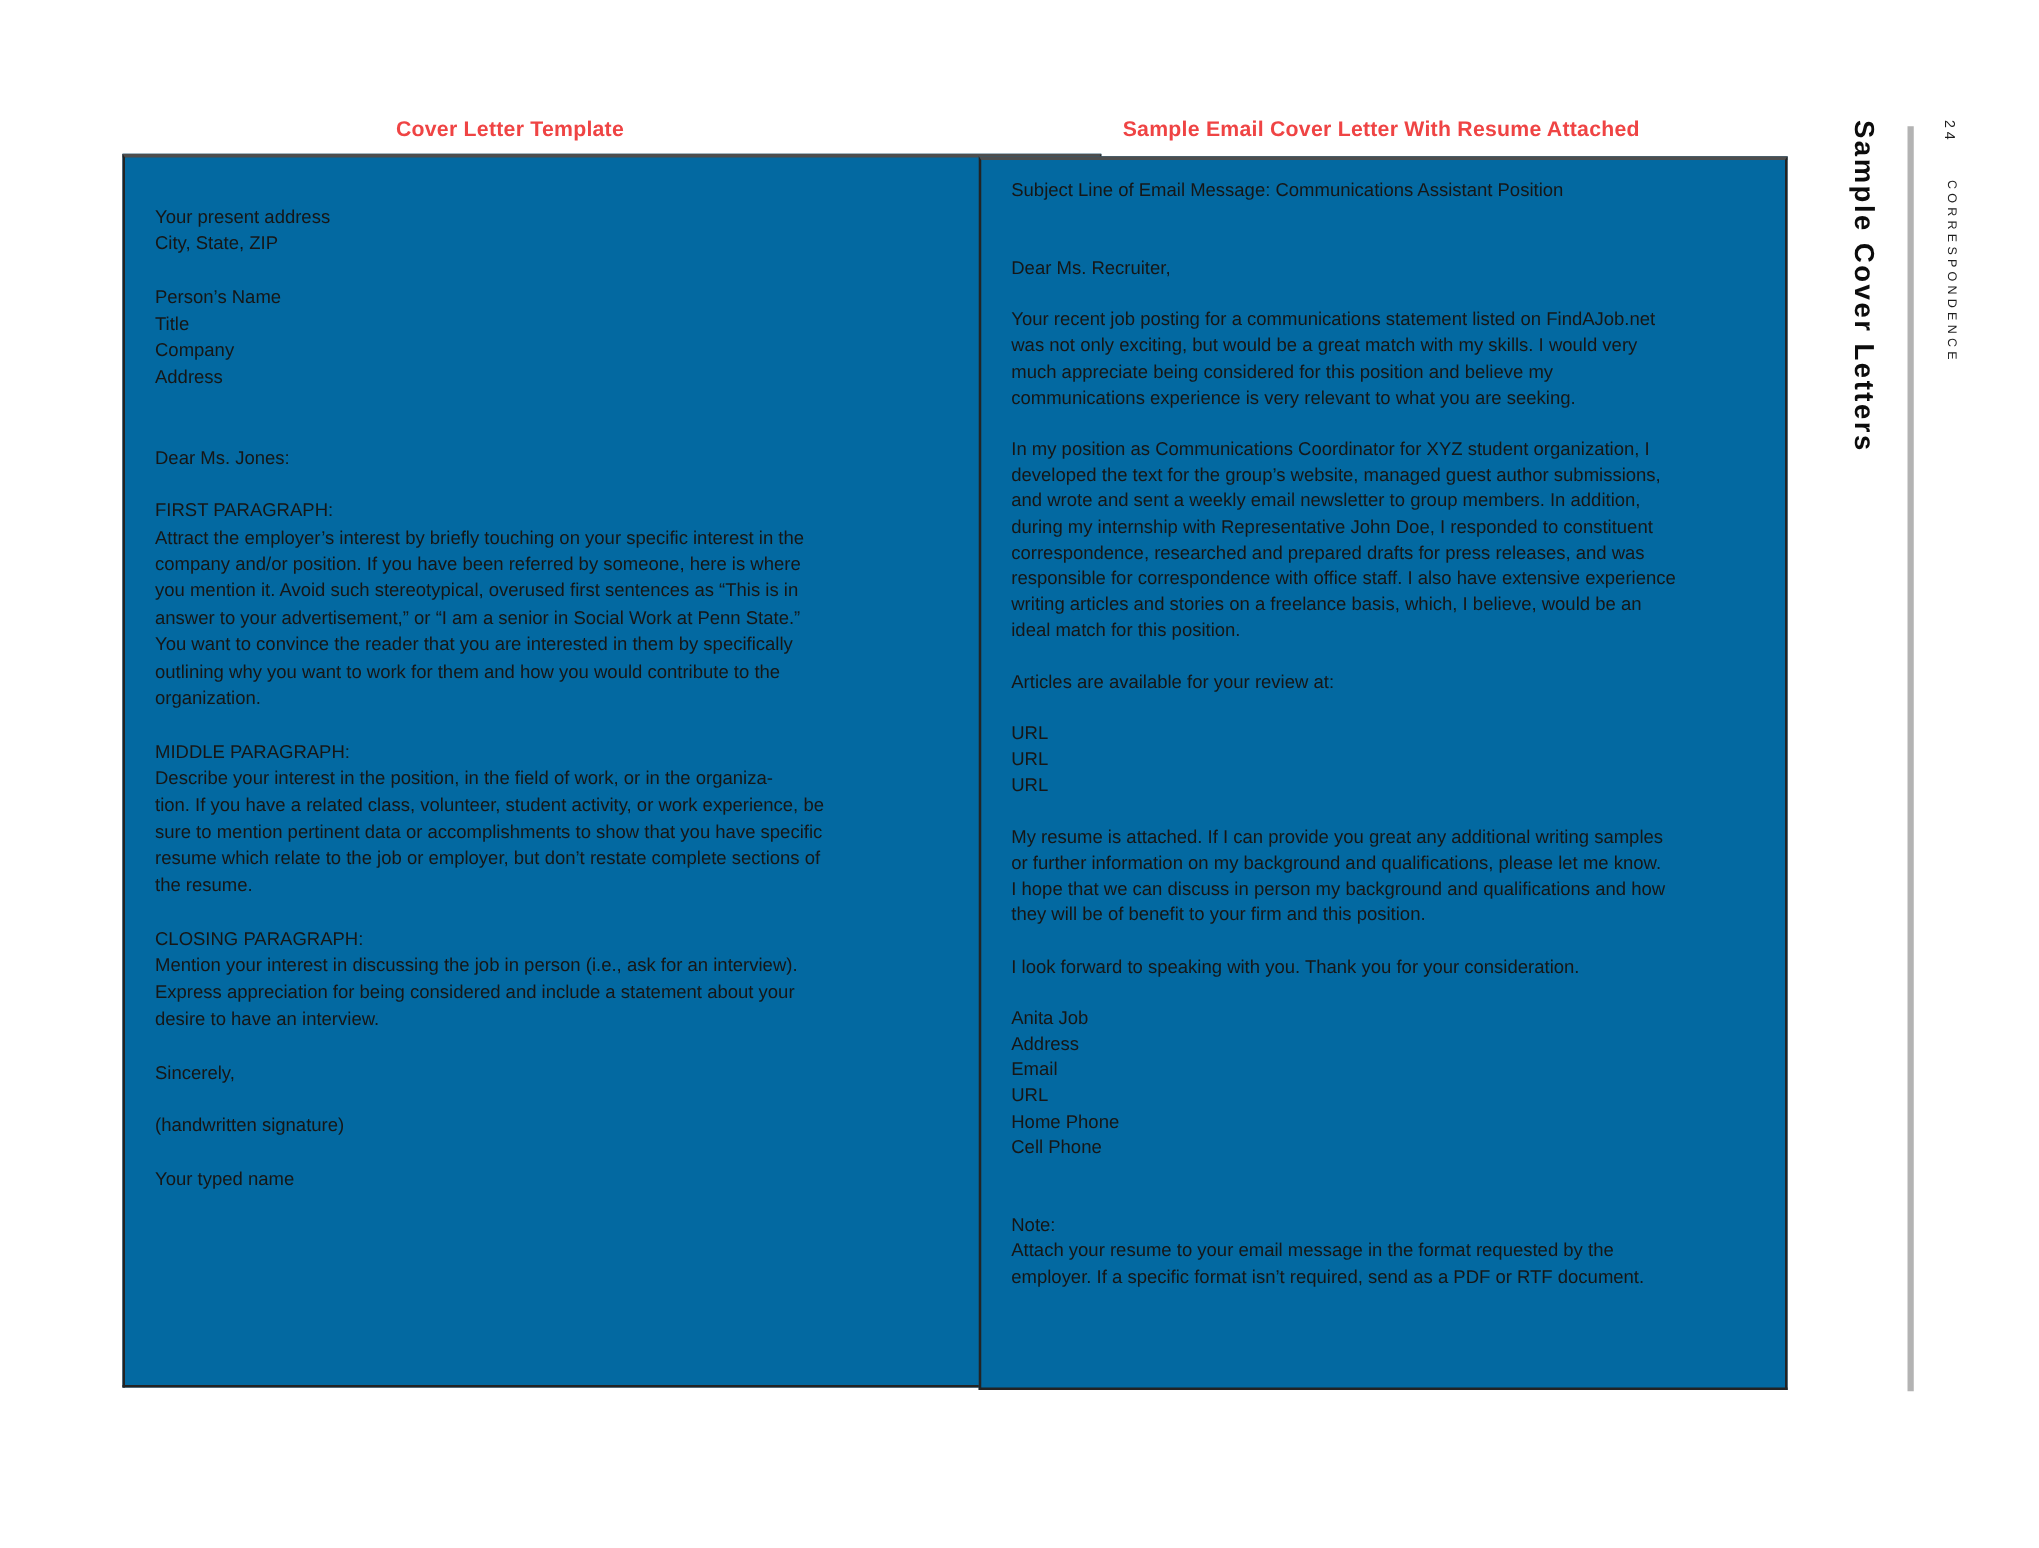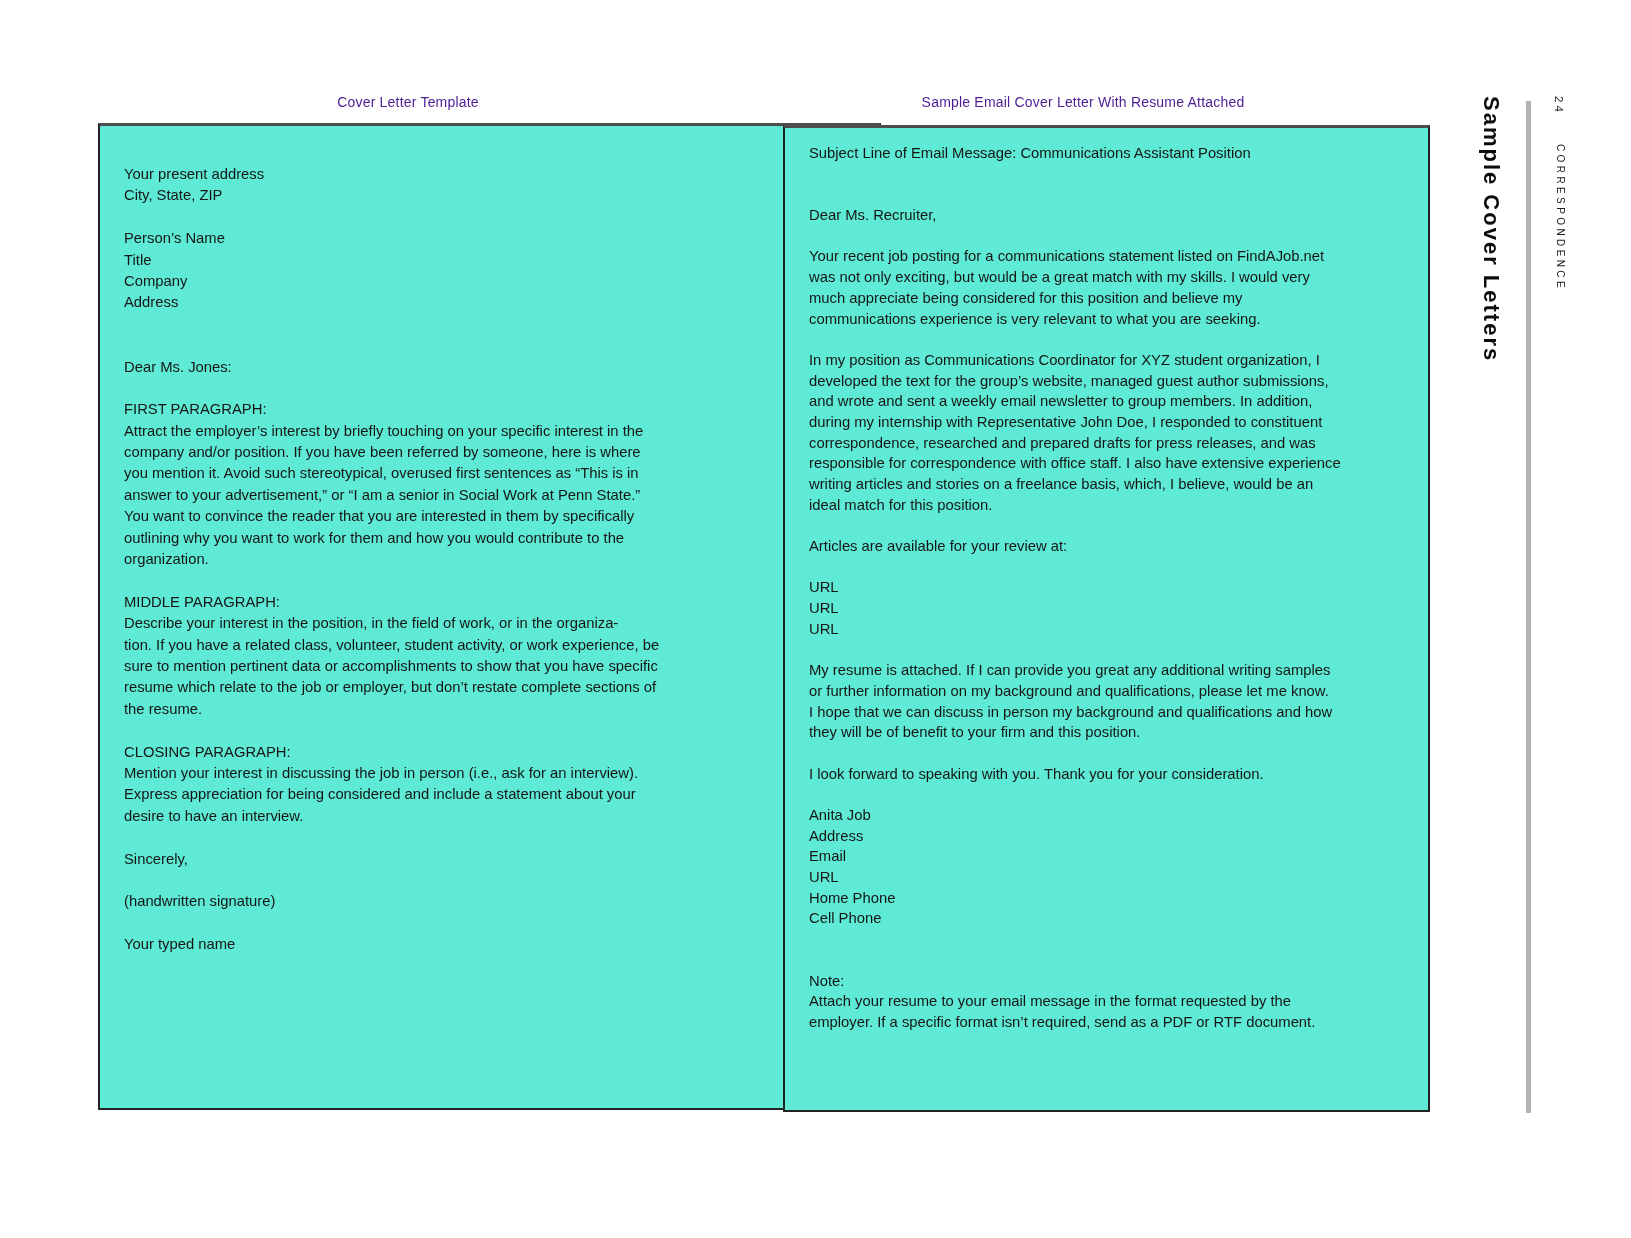--- a/index.html
+++ b/index.html
@@ -11,33 +11,33 @@
     width: 1631px;
     height: 1238px;
     position: relative;
     overflow: hidden;
     font-family: "Liberation Sans", "DejaVu Sans", sans-serif;
     color: #141414;
   }
   .panel-title {
     position: absolute;
     text-align: center;
-    font-size: 14px;
-    font-weight: normal;
+    font-size: 17px;
+    font-weight: bold;
     letter-spacing: 0.2px;
-    color: #4c1d95;
+    color: #ef4444;
   }
   #left-title  { left: 83px;  top: 94px; width: 650px; }
-  #right-title { left: 758px; top: 94px; width: 650px; }
+  #right-title { left: 780px; top: 94px; width: 650px; }
   .panel-box {
     position: absolute;
     box-sizing: border-box;
     border: 2px solid #232323;
     border-top: 3px solid #4d4d4d;
-    background: #5eead4;
+    background: #0369a1;
   }
   #left-box {
     left: 98px;  top: 123px; width: 783px; height: 987px;
     padding: 38px 18px 0 24px;
   }
   #right-box {
     left: 783px; top: 125px; width: 647px; height: 987px;
     padding: 15px 14px 0 24px;
   }
   .line {

